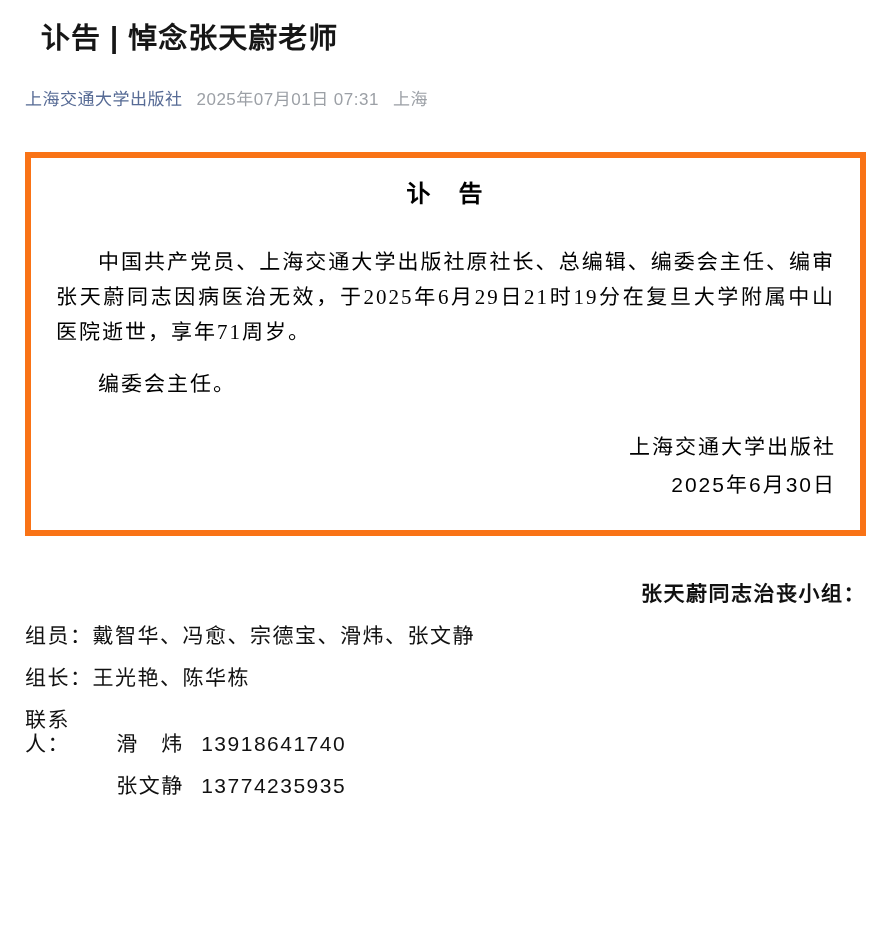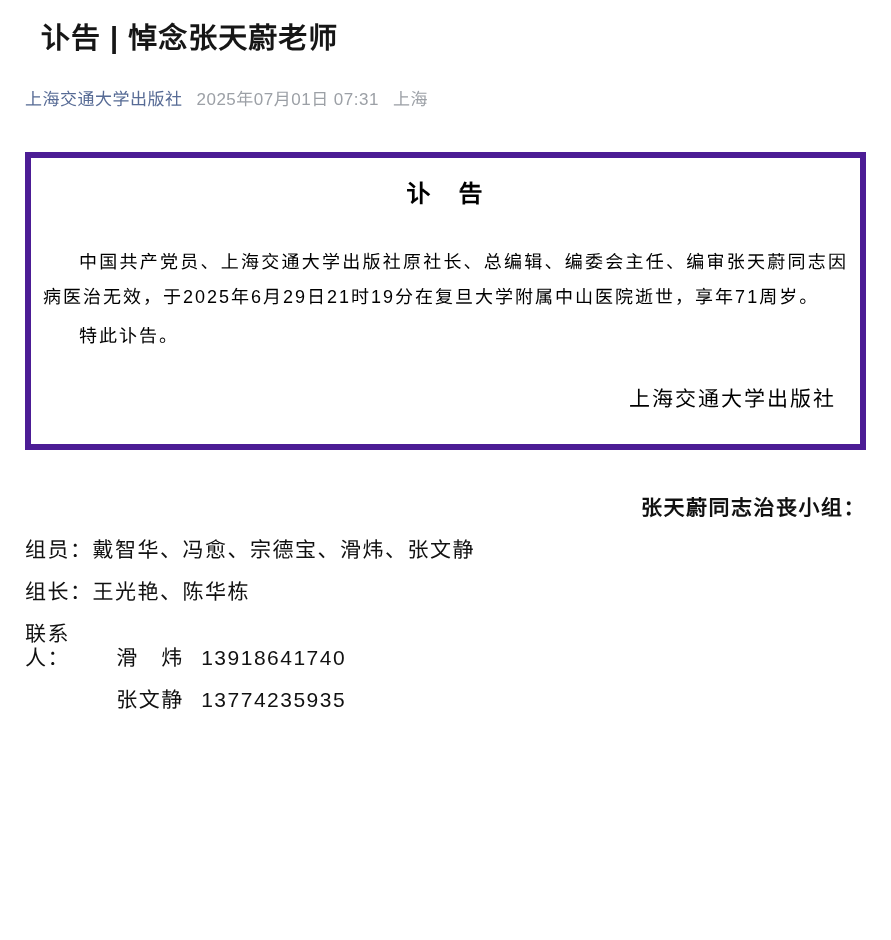--- a/index.html
+++ b/index.html
@@ -35,39 +35,40 @@
   .publisher-link {
     color: #576b95;
     text-decoration: none;
     cursor: pointer;
   }
   .meta-muted { color: #9ca0a6; }
 
   
   .notice-box {
     margin-top: 42px;
-    border: 6px solid #4c1d95;
+    border: 6px solid #f97316;
     padding: 16px 8px 26px 8px;
   }
   .notice-heading {
     margin: 0 0 36px 0;
     text-align: center;
     font-size: 24px;
     font-weight: 700;
     color: #000000;
     letter-spacing: 2px;
   }
   .notice-para {
-    margin: 4px;
-    font-size: 18px;
+    margin: 17px;
+    font-size: 21px;
     line-height: 35px;
     letter-spacing: 2px;
     text-indent: 2em;
     text-align: justify;
     color: #000000;
+    font-family: Liberation Serif, serif;
   }
   .notice-signature {
     margin: 26px 16px 0 0;
     text-align: right;
     font-size: 21px;
     letter-spacing: 2px;
     color: #000000;
   }
   .notice-signature p { margin: 0; line-height: 38px; }
 
@@ -97,24 +98,25 @@
   <div class="article-meta">
     <span class="publisher-link">上海交通大学出版社</span>
     <span class="meta-muted">2025年07月01日 07:31</span>
     <span class="meta-muted">上海</span>
   </div>
 
   <div class="notice-box">
     <h2 class="notice-heading">讣　告</h2>
 
     <p class="notice-para">中国共产党员、上海交通大学出版社原社长、总编辑、编委会主任、编审张天蔚同志因病医治无效，于2025年6月29日21时19分在复旦大学附属中山医院逝世，享年71周岁。</p>
-    <p class="notice-para">特此讣告。</p>
+    <p class="notice-para">编委会主任。</p>
 
     <div class="notice-signature">
       <p>上海交通大学出版社</p>
+      <p>2025年6月30日</p>
     </div>
   </div>
 
   <div class="group-section">
     <p class="line group-heading">张天蔚同志治丧小组：</p>
 
     <p class="line">组员：戴智华、冯愈、宗德宝、滑炜、张文静</p>
 
     <p class="line">组长：王光艳、陈华栋</p>
 

